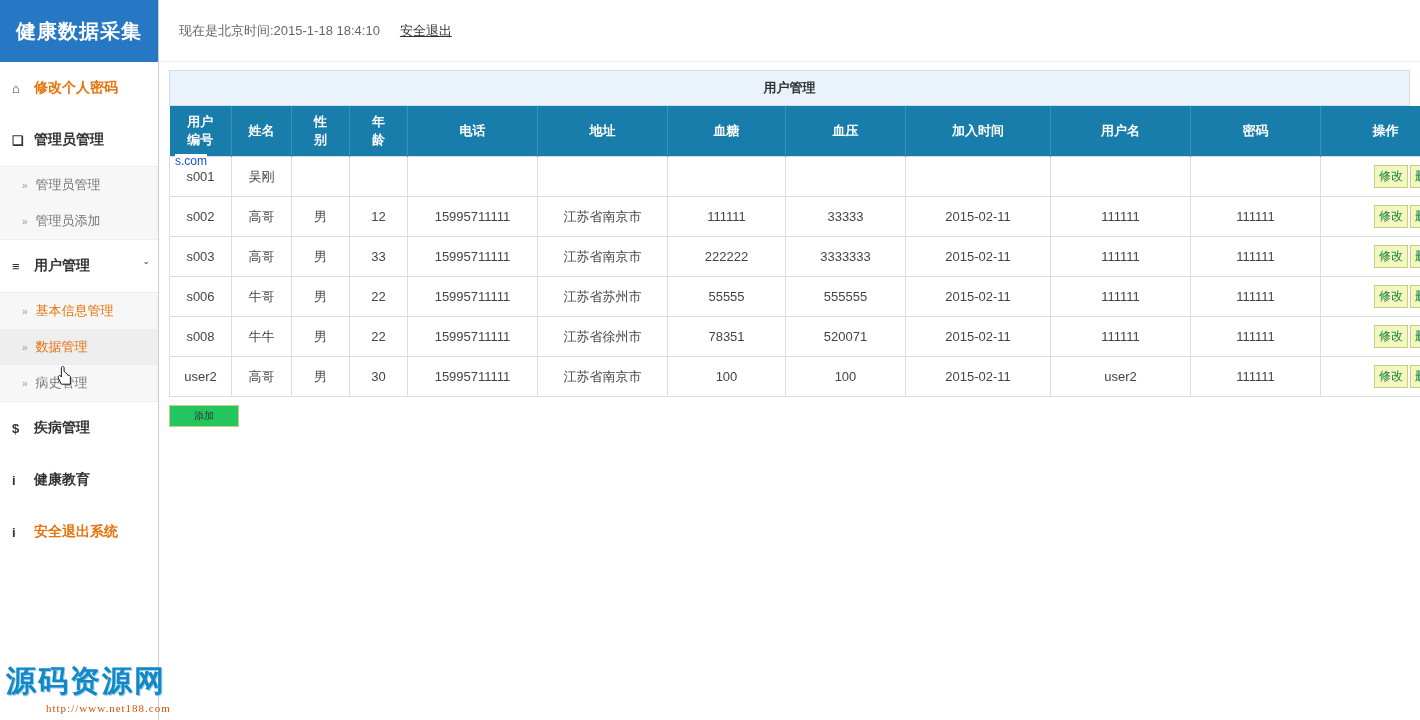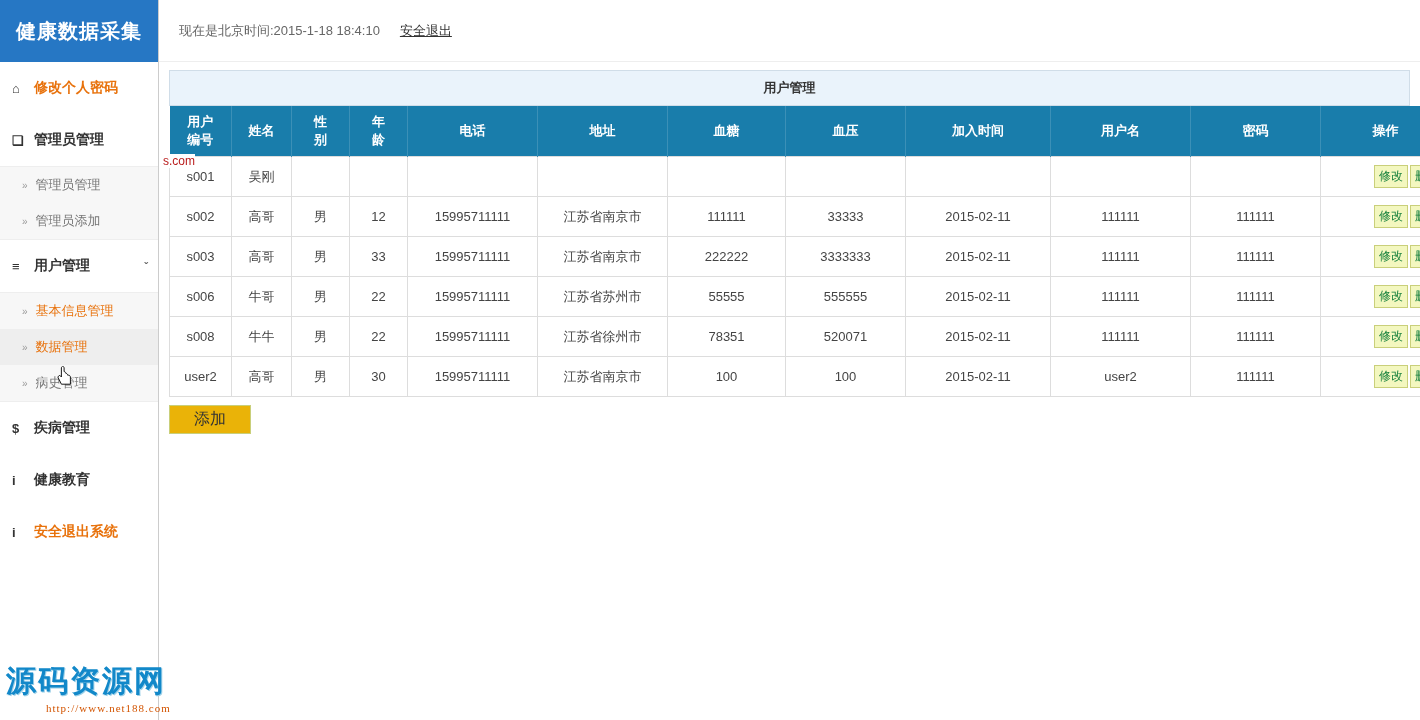--- a/index.html
+++ b/index.html
@@ -28,22 +28,22 @@
 .topbar { height: 62px; display: flex; align-items: center; padding: 0 20px; color: #666; border-bottom: 1px solid #eee; }
 .topbar .time-label { margin-right: 20px; }
 .topbar .logout { color: #333; text-decoration: underline; cursor: pointer; }
 .content { flex: 1; padding: 8px 10px 10px 10px; overflow: auto; position: relative; }
 .panel-title { background: #eaf3fb; border: 1px solid #d0dde8; text-align: center; padding: 8px 0; color: #333; font-weight: bold; }
 .data-table { width: 100%; border-collapse: collapse; table-layout: fixed; }
 .data-table th { background: #197dab; color: #fff; font-weight: bold; padding: 7px 16px; font-size: 13px; text-align: center; border-right: 1px solid rgba(255,255,255,0.15); }
 .data-table td { border: 1px solid #ddd; padding: 8px 4px; text-align: center; font-size: 13px; color: #444; overflow: hidden; text-overflow: ellipsis; white-space: nowrap; }
 .ops-cell { text-align: right !important; padding-right: 6px !important; }
 .op-btn { display: inline-block; background: #f3f7bf; border: 1px solid #c9cf7a; color: #15803d; font-size: 12px; padding: 2px 4px; cursor: pointer; margin-left: 2px; }
-.add-btn { display: inline-block; background: #eab308; border: 1px solid #c9cf7a; color: #333; font-size: 16px; padding: 3px 24px; margin-top: 8px; cursor: pointer; }
-.floating-stray { position: absolute; left: 4px; top: 92px; font-size: 12px; color: #b91c1c; background: #fff; z-index: 5; }
+.add-btn { display: inline-block; background: #22c55e; border: 1px solid #c9cf7a; color: #333; font-size: 10px; padding: 3px 24px; margin-top: 8px; cursor: pointer; }
+.floating-stray { position: absolute; left: 16px; top: 92px; font-size: 12px; color: #1d4ed8; background: #fff; z-index: 5; }
 
 
 .watermark { position: fixed; left: 6px; bottom: 6px; font-family: "SimSun", serif; }
 .watermark .line1 { color: #1288c9; font-size: 30px; font-weight: bold; letter-spacing: 2px; text-shadow: 1px 1px 0 #9ed1e8; }
 .watermark .line2 { color: #d35400; font-size: 11px; letter-spacing: 1px; padding-left: 40px; }
 
 
 .cursor-hand { position: fixed; left: 56px; top: 366px; pointer-events: none; z-index: 99; }
 .cursor-hand svg { width: 18px; height: 22px; }
 

